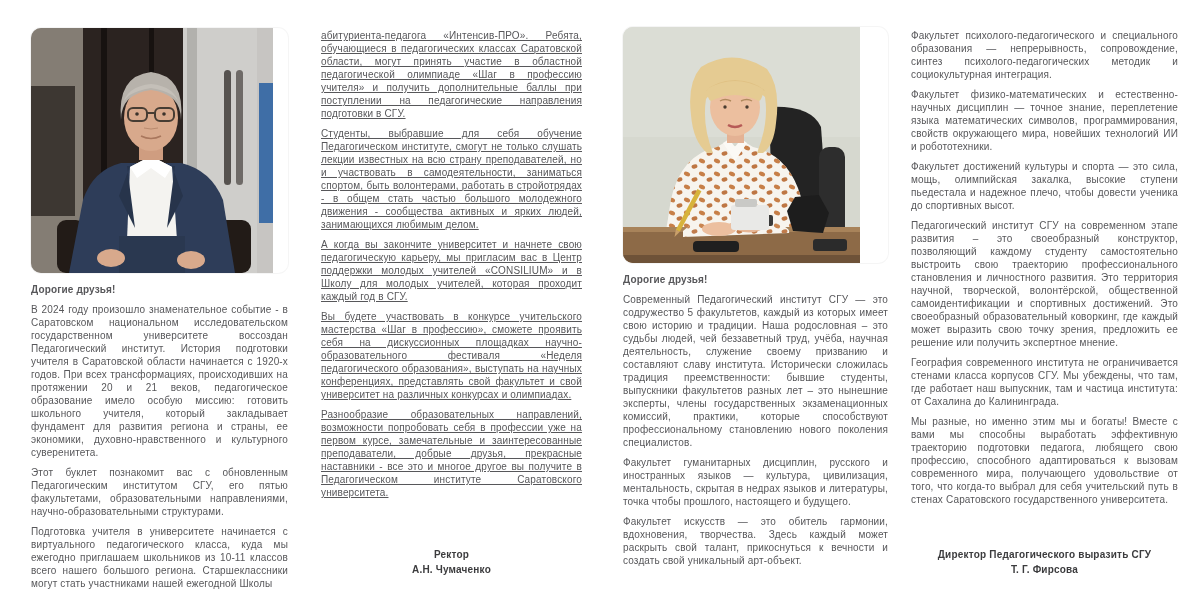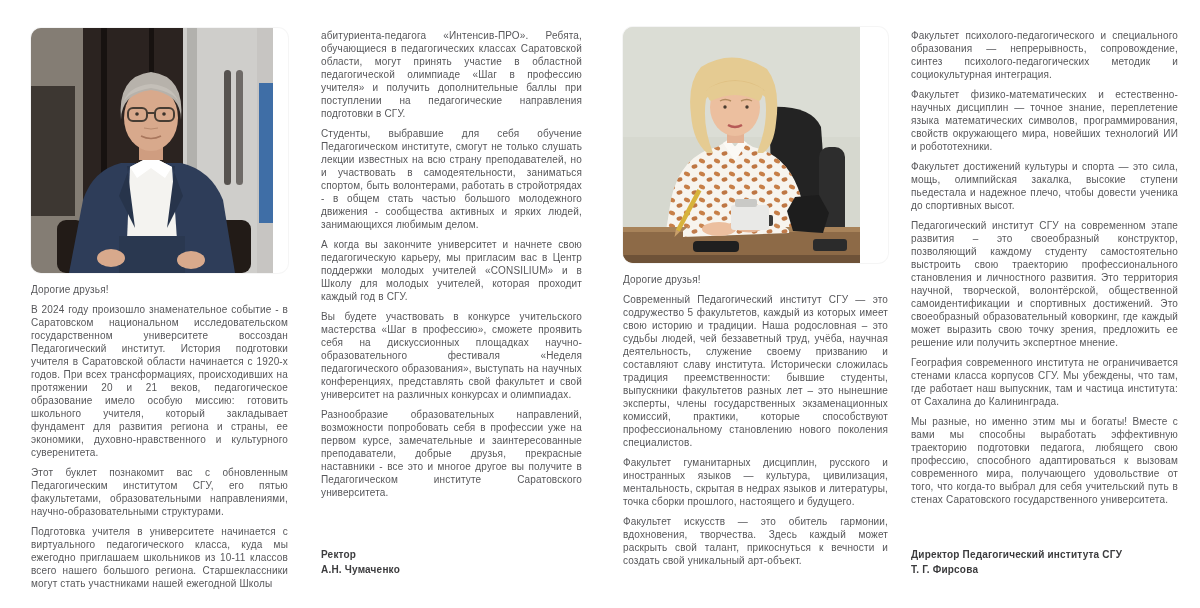--- a/index.html
+++ b/index.html
@@ -7,34 +7,34 @@
     width:1200px;height:608px;position:relative;background:#ffffff;overflow:hidden;
     font-family:"Liberation Sans","DejaVu Sans",sans-serif;
   }
   .col{
     position:absolute;
     font-size:10px;line-height:13px;letter-spacing:.15px;
     color:#57575a;text-align:justify;
   }
   .col p{margin:0 0 7px;}
   .col p:last-child{margin-bottom:0;}
-  .greeting{text-align:left;}
+  .greeting{text-align:left;font-weight:bold;}
   .photo{
     border-radius:10px;overflow:hidden;margin:0 0 10px;
     box-shadow:0 0 0 1px rgba(0,0,0,.04);
     font-size:0;line-height:0;
   }
   .photo svg{display:block;}
   .signature{
     position:absolute;bottom:0;right:0;left:0;
-    text-align:left;font-weight:bold;color:#3c3c3e;
+    text-align:center;font-weight:bold;color:#3c3c3e;
     font-size:10px;line-height:15px;letter-spacing:.2px;
   }
   #col1{left:31px;top:28px;width:257px;}
-  #col2{left:321px;top:29px;width:261px;height:548px;}
+  #col2{left:321px;top:29px;width:261px;height:548px;text-decoration:underline;}
   #col3{left:623px;top:27px;width:265px;}
   #col4{left:911px;top:29px;width:267px;height:548px;}
 </style>
 </head>
 <body>
 
 <div id="col1" class="col">
   <div class="photo">
     <svg width="242" height="245" viewBox="0 0 242 245" xmlns="http://www.w3.org/2000/svg">
       <rect width="242" height="245" fill="#c7c5c2"></rect>
@@ -152,28 +152,28 @@
 
       <rect x="108" y="178" width="38" height="25" rx="3" fill="#e9e9e7"></rect>
       <rect x="112" y="172" width="22" height="8" rx="2" fill="#c9c9c6"></rect>
       <polygon points="170,204 164,184 172,170 196,168 206,186 200,206" fill="#1d1d1d"></polygon>
       <rect x="70" y="214" width="46" height="11" rx="4" fill="#1f1f1f"></rect>
       <rect x="190" y="212" width="34" height="12" rx="3" fill="#2b2b2b"></rect>
     </svg>
   </div>
   <p class="greeting">Дорогие друзья!</p>
   <p>Современный Педагогический институт СГУ — это содружество 5 факультетов, каждый из которых имеет свою историю и традиции. Наша родословная – это судьбы людей, чей беззаветный труд, учёба, научная деятельность, служение своему призванию и составляют славу института. Исторически сложилась традиция преемственности: бывшие студенты, выпускники факультетов разных лет – это нынешние эксперты, члены государственных экзаменационных комиссий, практики, которые способствуют профессиональному становлению нового поколения специалистов.</p>
-  <p>Факультет гуманитарных дисциплин, русского и иностранных языков — культура, цивилизация, ментальность, скрытая в недрах языков и литературы, точка сборки прошлого, настоящего и будущего.</p>
+  <p>Факультет гуманитарных дисциплин, русского и иностранных языков — культура, цивилизация, ментальность, скрытая в недрах языков и литературы, точка чтобы прошлого, настоящего и будущего.</p>
   <p>Факультет искусств — это обитель гармонии, вдохновения, творчества. Здесь каждый может раскрыть свой талант, прикоснуться к вечности и создать свой уникальный арт-объект.</p>
 </div>
 
 <div id="col4" class="col">
   <p>Факультет психолого-педагогического и специального образования — непрерывность, сопровождение, синтез психолого-педагогических методик и социокультурная интеграция.</p>
   <p>Факультет физико-математических и естественно-научных дисциплин — точное знание, переплетение языка математических символов, программирования, свойств окружающего мира, новейших технологий ИИ и робототехники.</p>
   <p>Факультет достижений культуры и спорта — это сила, мощь, олимпийская закалка, высокие ступени пьедестала и надежное плечо, чтобы довести ученика до спортивных высот.</p>
   <p>Педагогический институт СГУ на современном этапе развития – это своеобразный конструктор, позволяющий каждому студенту самостоятельно выстроить свою траекторию профессионального становления и личностного развития. Это территория научной, творческой, волонтёрской, общественной самоидентификации и спортивных достижений. Это своеобразный образовательный коворкинг, где каждый может выразить свою точку зрения, предложить ее решение или получить экспертное мнение.</p>
   <p>География современного института не ограничивается стенами класса корпусов СГУ. Мы убеждены, что там, где работает наш выпускник, там и частица института: от Сахалина до Калининграда.</p>
   <p>Мы разные, но именно этим мы и богаты! Вместе с вами мы способны выработать эффективную траекторию подготовки педагога, любящего свою профессию, способного адаптироваться к вызовам современного мира, получающего удовольствие от того, что когда-то выбрал для себя учительский путь в стенах Саратовского государственного университета.</p>
   <div class="signature">
-    <div>Директор Педагогический института СГУ</div>
+    <div>Директор Педагогического выразить СГУ</div>
     <div>Т. Г. Фирсова</div>
   </div>
 </div>
 
 </body></html>

